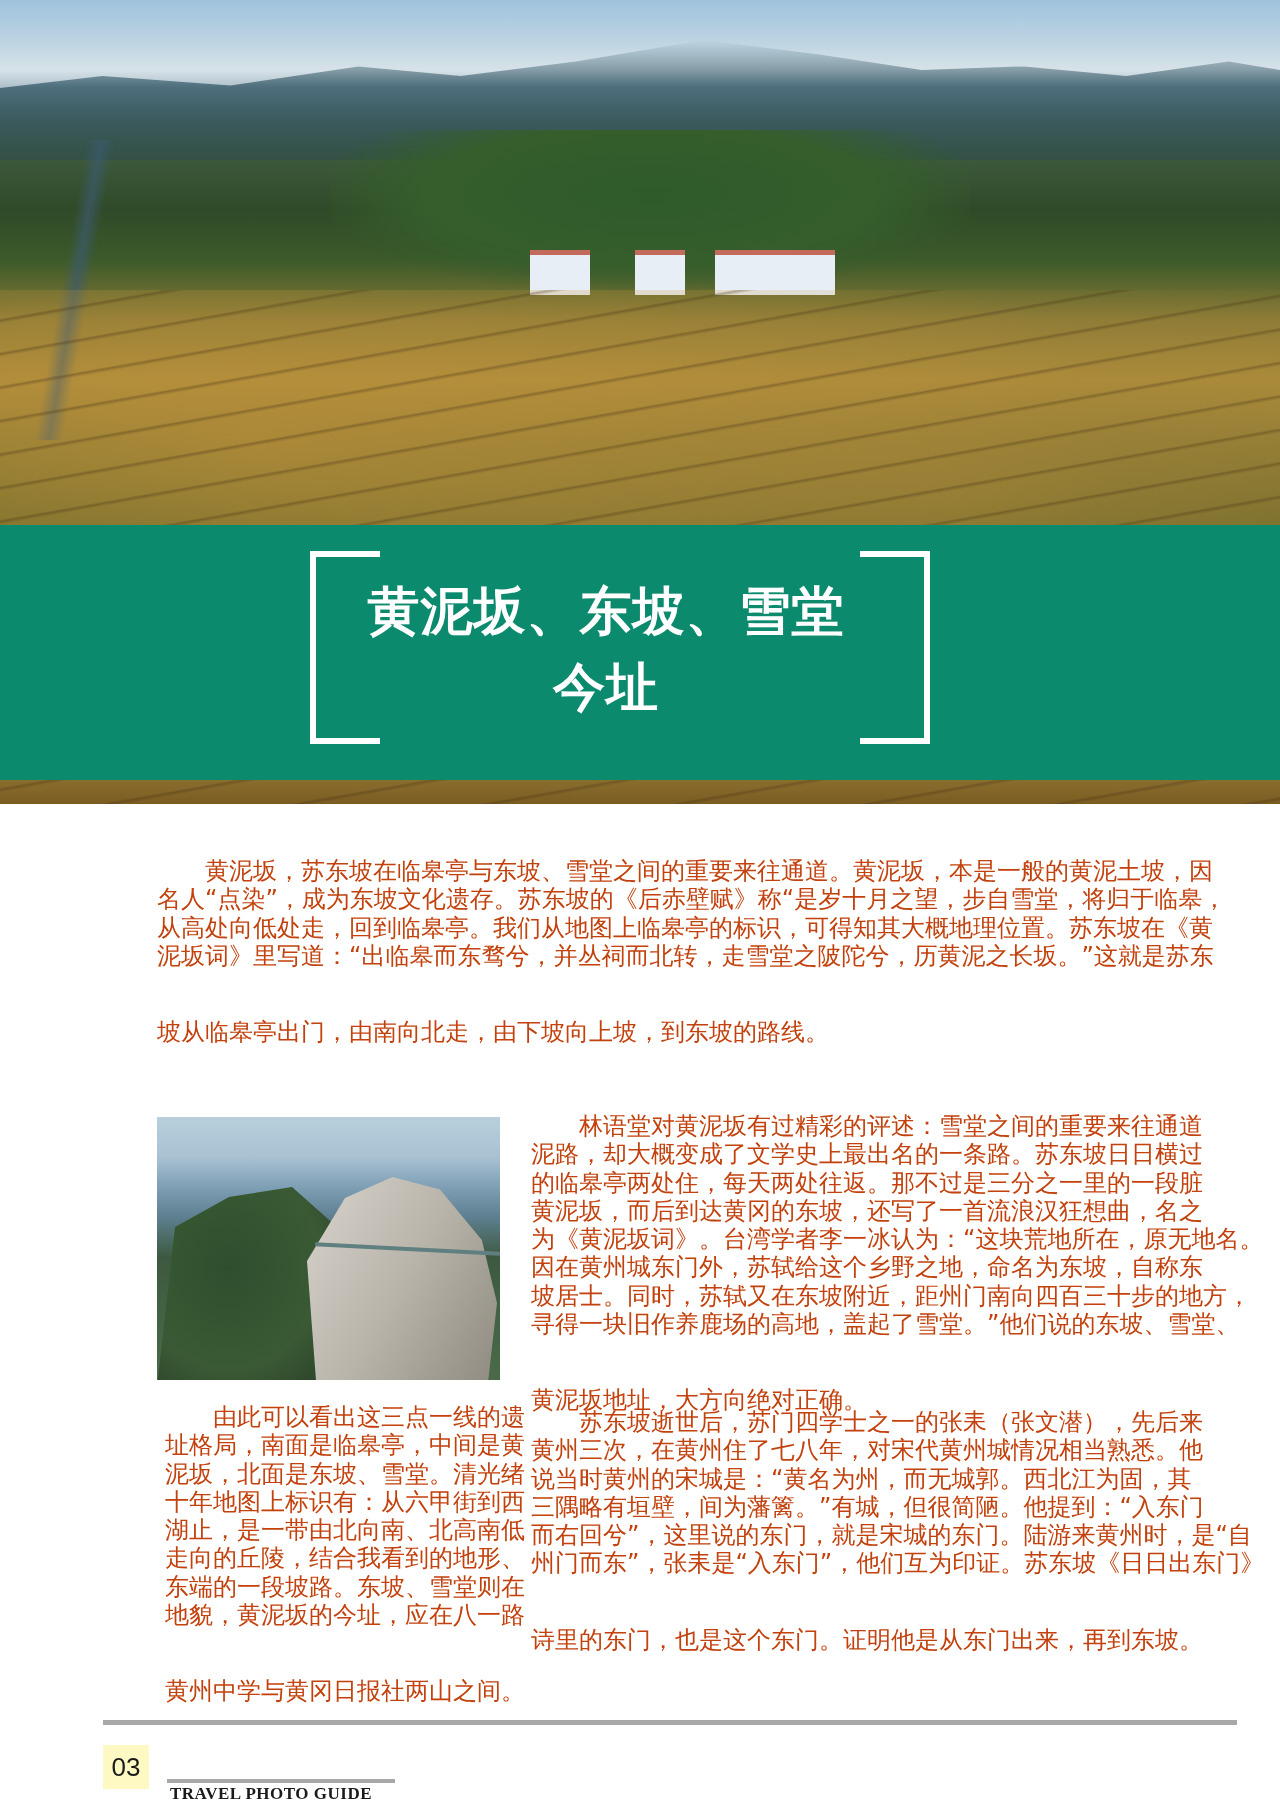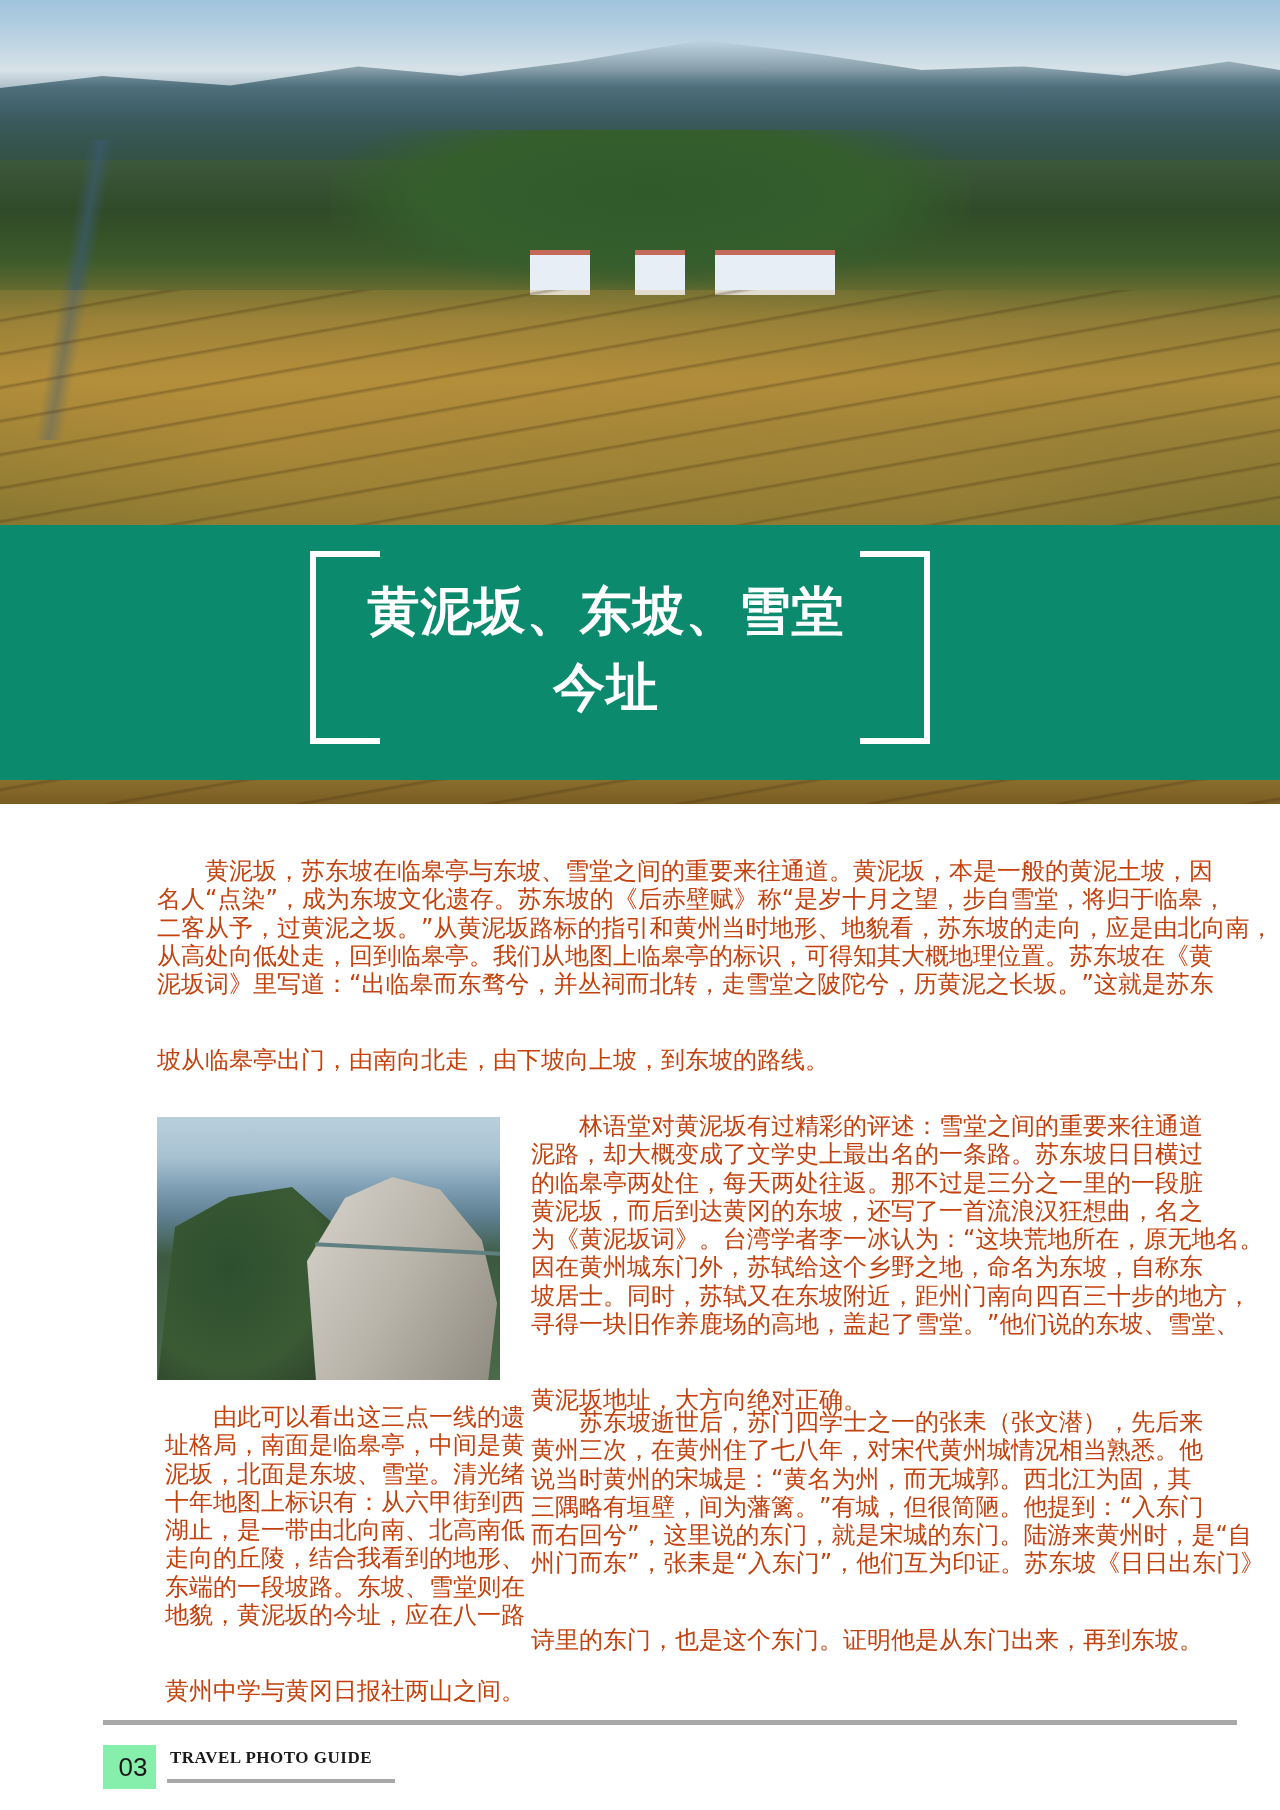--- a/index.html
+++ b/index.html
@@ -39,23 +39,23 @@
   .inline-photo { position:absolute; left:157px; top:1117px; width:343px; height:263px; overflow:hidden;
                   background: linear-gradient(180deg, #b9cfdc 0px, #a8c2d2 40px, #7f9fb5 70px, #5e7f90 100px, #3d5a40 140px, #4a6a48 263px); }
   .inline-photo .rock { position:absolute; left:150px; top:60px; width:190px; height:210px;
                         background: linear-gradient(120deg, #d8d4cc, #b9b4aa 50%, #8f8a80);
                         clip-path: polygon(20% 10%, 45% 0, 70% 6%, 92% 30%, 100% 60%, 95% 100%, 5% 100%, 0 40%); }
   .inline-photo .trees { position:absolute; left:0; top:70px; width:180px; height:200px;
                          background: radial-gradient(ellipse at 40% 40%, #2e4f2e, #3a5a34 60%, #2a3d28 100%);
                          clip-path: polygon(10% 20%, 40% 5%, 75% 0, 100% 20%, 100% 100%, 0 100%); }
   .inline-photo .walk { position:absolute; left:158px; top:130px; width:185px; height:4px; background:#5f7f80; transform:rotate(3deg); }
   .footer-line-top { position:absolute; left:103px; top:1720px; width:1134px; height:5px; background:#a8a8a8; }
-  .page-num { position:absolute; left:103px; top:1745px; width:46px; height:44px; background:#86efac; color:#1a1a1a;
-              font-family:"Liberation Sans", sans-serif; font-size:26px; line-height:44px; text-align:center;padding-left:7px; }
-  .footer-label { position:absolute; left:170px; top:1748px; font-family:"Liberation Serif", serif; font-weight:bold;
+  .page-num { position:absolute; left:103px; top:1745px; width:46px; height:44px; background:#fef9c3; color:#1a1a1a;
+              font-family:"Liberation Sans", sans-serif; font-size:26px; line-height:44px; text-align:center; }
+  .footer-label { position:absolute; left:170px; top:1784px; font-family:"Liberation Serif", serif; font-weight:bold;
                   font-size:17px; letter-spacing:0.5px; color:#1a1a1a; }
   .footer-line-bottom { position:absolute; left:167px; top:1779px; width:228px; height:4px; background:#a8a8a8; }
 </style>
 </head>
 <body>
 
 <div class="hero">
   <div class="mtn1"></div>
   <div class="forest"></div>
   <div class="river"></div>
@@ -71,21 +71,20 @@
   <div class="bracket right"></div>
   <div class="title">
     <div>黄泥坂、东坡、雪堂</div>
     <div>今址</div>
   </div>
 </div>
 
 <div class="txt p1">
   <span class="ln">　　黄泥坂，苏东坡在临皋亭与东坡、雪堂之间的重要来往通道。黄泥坂，本是一般的黄泥土坡，因</span>
   <span class="ln">名人“点染”，成为东坡文化遗存。苏东坡的《后赤壁赋》称“是岁十月之望，步自雪堂，将归于临皋，</span>
-  <span class="ln">二客从予，过黄泥之坂。”从黄泥坂路标的指引和黄州当时地形、地貌看，苏东坡的走向，应是由北向南，</span>
   <span class="ln">从高处向低处走，回到临皋亭。我们从地图上临皋亭的标识，可得知其大概地理位置。苏东坡在《黄</span>
   <span class="ln">泥坂词》里写道：“出临皋而东骛兮，并丛祠而北转，走雪堂之陂陀兮，历黄泥之长坂。”这就是苏东</span>
   <span class="ln last">坡从临皋亭出门，由南向北走，由下坡向上坡，到东坡的路线。</span>
 </div>
 
 <div class="inline-photo">
   <div class="trees"></div>
   <div class="rock"></div>
   <div class="walk"></div>
 </div>

